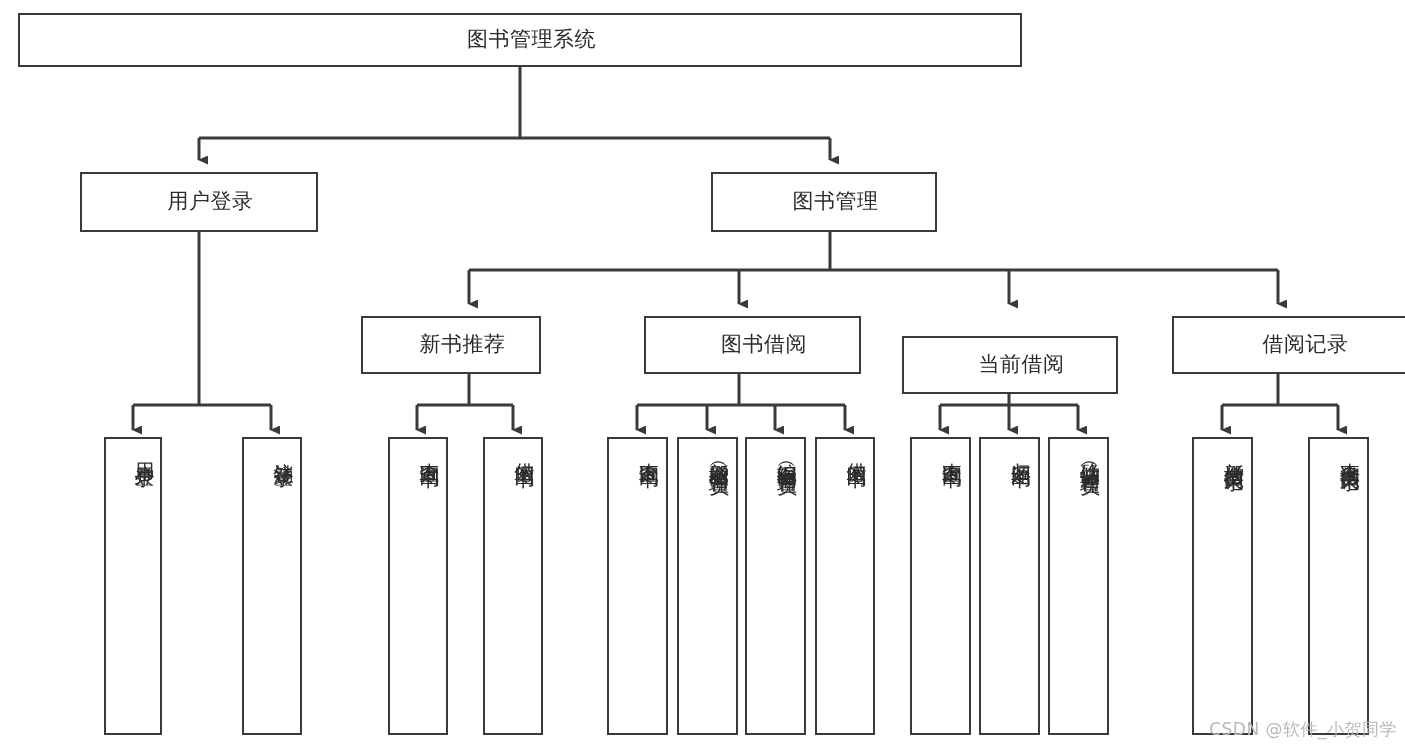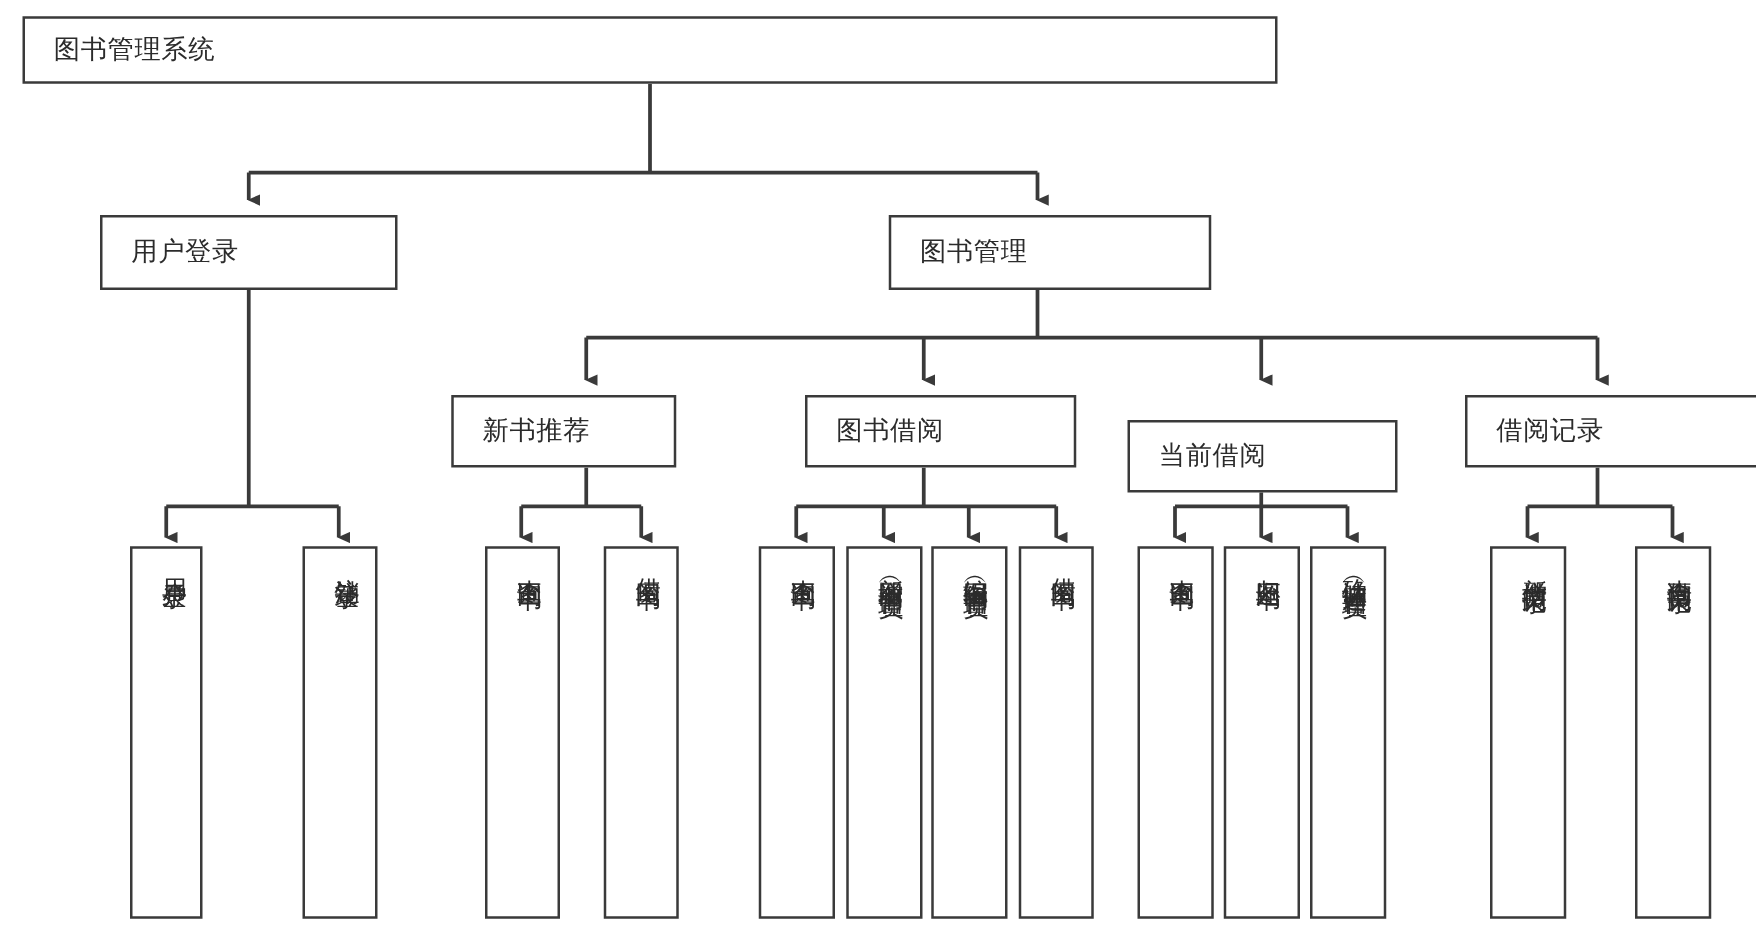--- a/index.html
+++ b/index.html
@@ -28,20 +28,21 @@
     height: 747px;
     pointer-events: none;
   }
   .node {
     position: absolute;
     box-sizing: border-box;
     background: #ffffff;
     border: 2.5px solid #3a3a3a;
     display: flex;
     align-items: center;
+    justify-content: center;
     z-index: 2;
     padding-left: 23px;
   }
   .node-label {
     color: #2b2b2b;
     font-size: 21px;
     line-height: 1.22;
     letter-spacing: 0.5px;
     white-space: nowrap;
     text-align: center;
@@ -129,21 +130,21 @@
     </g>
   </svg>
 
   <div class="node" style="left:18px; top:13px; width:1004px; height:54px;">
     <span class="node-label">图书管理系统</span>
   </div>
 
   <div class="node" style="left:80px; top:172px; width:238px; height:60px;">
     <span class="node-label">用户登录</span>
   </div>
-  <div class="node" style="left:711px; top:172px; width:258px; height:60px;">
+  <div class="node" style="left:711px; top:172px; width:226px; height:60px;">
     <span class="node-label">图书管理</span>
   </div>
 
   <div class="node" style="left:361px; top:316px; width:180px; height:58px;">
     <span class="node-label">新书推荐</span>
   </div>
   <div class="node" style="left:632px; top:316px; width:217px; height:58px;margin-left:12px;">
     <span class="node-label">图书借阅</span>
   </div>
   <div class="node" style="left:902px; top:316px; width:216px; height:58px;margin-top:20px;">
@@ -190,14 +191,15 @@
     <span class="node-label">确认归还（管理员）</span>
   </div>
 
   <div class="node leaf leaf-tall" style="left:1192px; top:437px; width:61px; height:298px;">
     <span class="node-label">新增借阅记录</span>
   </div>
   <div class="node leaf leaf-tall" style="left:1308px; top:437px; width:61px; height:298px;">
     <span class="node-label">查询借阅记录</span>
   </div>
 
+  <div id="watermark">CSDN @软件_小贺同学</div>
 
 </div>
 
 </body></html>

